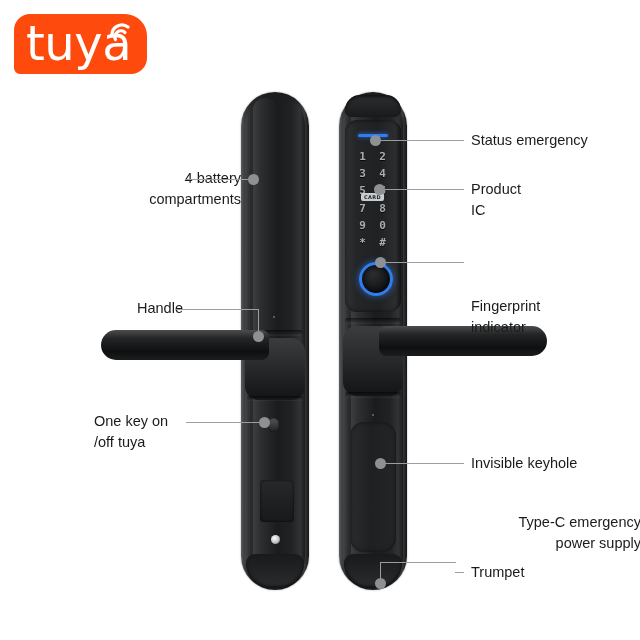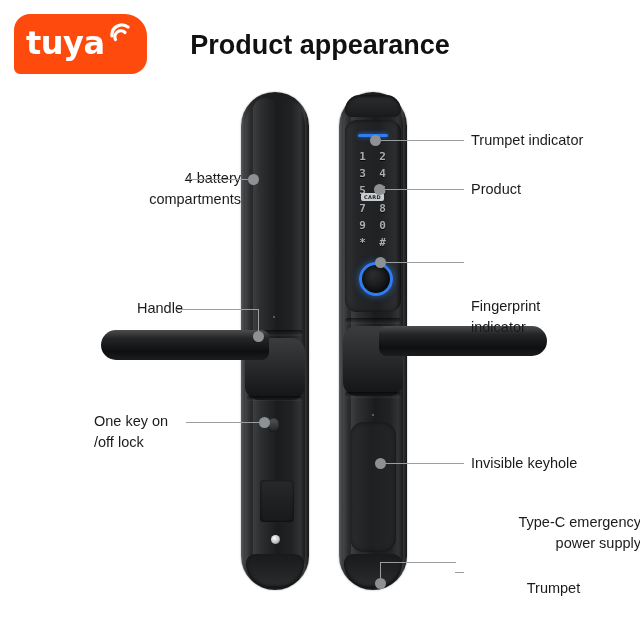--- a/index.html
+++ b/index.html
@@ -28,23 +28,23 @@
     height: 60px;
     background: #ff4a0d;
     border-radius: 16px 20px 16px 20px;
     border-bottom-left-radius: 6px;
     border-top-right-radius: 22px;
   }
   .logo-word {
     position: absolute;
     left: 12px;
     top: 7px;
-    font-size: 32px;
+    font-size: 48px;
     line-height: 44px;
-    font-weight: 700;
+    font-weight: 400;
     color: #ffffff;
     letter-spacing: -0.5px;
     font-family: "DejaVu Sans", sans-serif;
   }
   .logo-wifi {
     position: absolute;
     right: 14px;
     top: 8px;
     width: 24px;
     height: 22px;
@@ -269,21 +269,20 @@
 <div id="stage">
 
   <div class="logo">
     <div class="logo-word">tuya</div>
     <svg class="logo-wifi" viewBox="0 0 24 22">
       <path d="M3 14 A10 10 0 0 1 19 5" stroke="#ffffff" stroke-width="3.2" fill="none" stroke-linecap="round"></path>
       <path d="M6.5 17.5 A6 6 0 0 1 16 10.5" stroke="#ffffff" stroke-width="3.2" fill="none" stroke-linecap="round"></path>
     </svg>
   </div>
 
-  <div class="page-title">Product appearance</div>
 
   <div class="lock" style="left:241px; top:92px; width:68px; height:498px;">
     <div class="lock-shell"></div>
     <div class="lock-face"></div>
     <div class="sheen"></div>
 
     <div class="seam" style="left:6px; top:238px; width:56px; height:6px;"></div>
     <div class="micro-dot" style="left:32px; top:224px;"></div>
 
     <div class="handle-hub" style="left:4px; top:246px; width:60px; height:62px;"></div>
@@ -353,35 +352,36 @@
 
   <div class="callout left" style="left:117px; top:298px; width:110px;margin-left:20px;">
     <div>Handle</div>
   </div>
   <div class="leader h" style="left:176px; top:309px; width:82px;"></div>
   <div class="leader v" style="left:258px; top:309px; height:26px;"></div>
   <div class="dot" style="left:253px; top:331px;"></div>
 
   <div class="callout left" style="left:94px; top:411px; width:140px;">
     <div>One key on</div>
-    <div>/off lock</div>
+    <div>/off tuya</div>
   </div>
   <div class="leader h" style="left:186px; top:422px; width:75px;"></div>
   <div class="dot" style="left:259px; top:417px;"></div>
 
   <div class="dash" style="left:455px; top:140px;"></div>
   <div class="callout right" style="left:471px; top:130px; width:165px;">
-    <div>Trumpet indicator</div>
+    <div>Status emergency</div>
   </div>
   <div class="leader h" style="left:378px; top:140px; width:78px;"></div>
   <div class="dot" style="left:370px; top:135px;"></div>
 
   <div class="dash" style="left:455px; top:189px;"></div>
   <div class="callout right" style="left:471px; top:179px; width:165px;">
     <div>Product</div>
+    <div>IC</div>
   </div>
   <div class="leader h" style="left:382px; top:189px; width:74px;"></div>
   <div class="dot" style="left:374px; top:184px;"></div>
 
   <div class="dash" style="left:455px; top:262px;"></div>
   <div class="callout right" style="left:471px; top:252px; width:165px;margin-top:44px;">
     <div>Fingerprint</div>
     <div>indicator</div>
   </div>
   <div class="leader h" style="left:383px; top:262px; width:73px;"></div>
@@ -393,20 +393,20 @@
   </div>
   <div class="leader h" style="left:383px; top:463px; width:73px;"></div>
   <div class="dot" style="left:375px; top:458px;"></div>
 
   <div class="callout right" style="left:471px; top:512px; width:170px;text-align:right;">
     <div>Type-C emergency</div>
     <div>power supply</div>
   </div>
 
   <div class="dash" style="left:455px; top:572px;"></div>
-  <div class="callout right" style="left:471px; top:578px; width:165px;text-align:center;">
+  <div class="callout right" style="left:471px; top:562px; width:165px;">
     <div>Trumpet</div>
   </div>
   <div class="leader h" style="left:380px; top:562px; width:76px;"></div>
   <div class="leader v" style="left:380px; top:562px; height:20px;"></div>
   <div class="dot" style="left:375px; top:578px;"></div>
 
 </div>
 
 </body></html>

